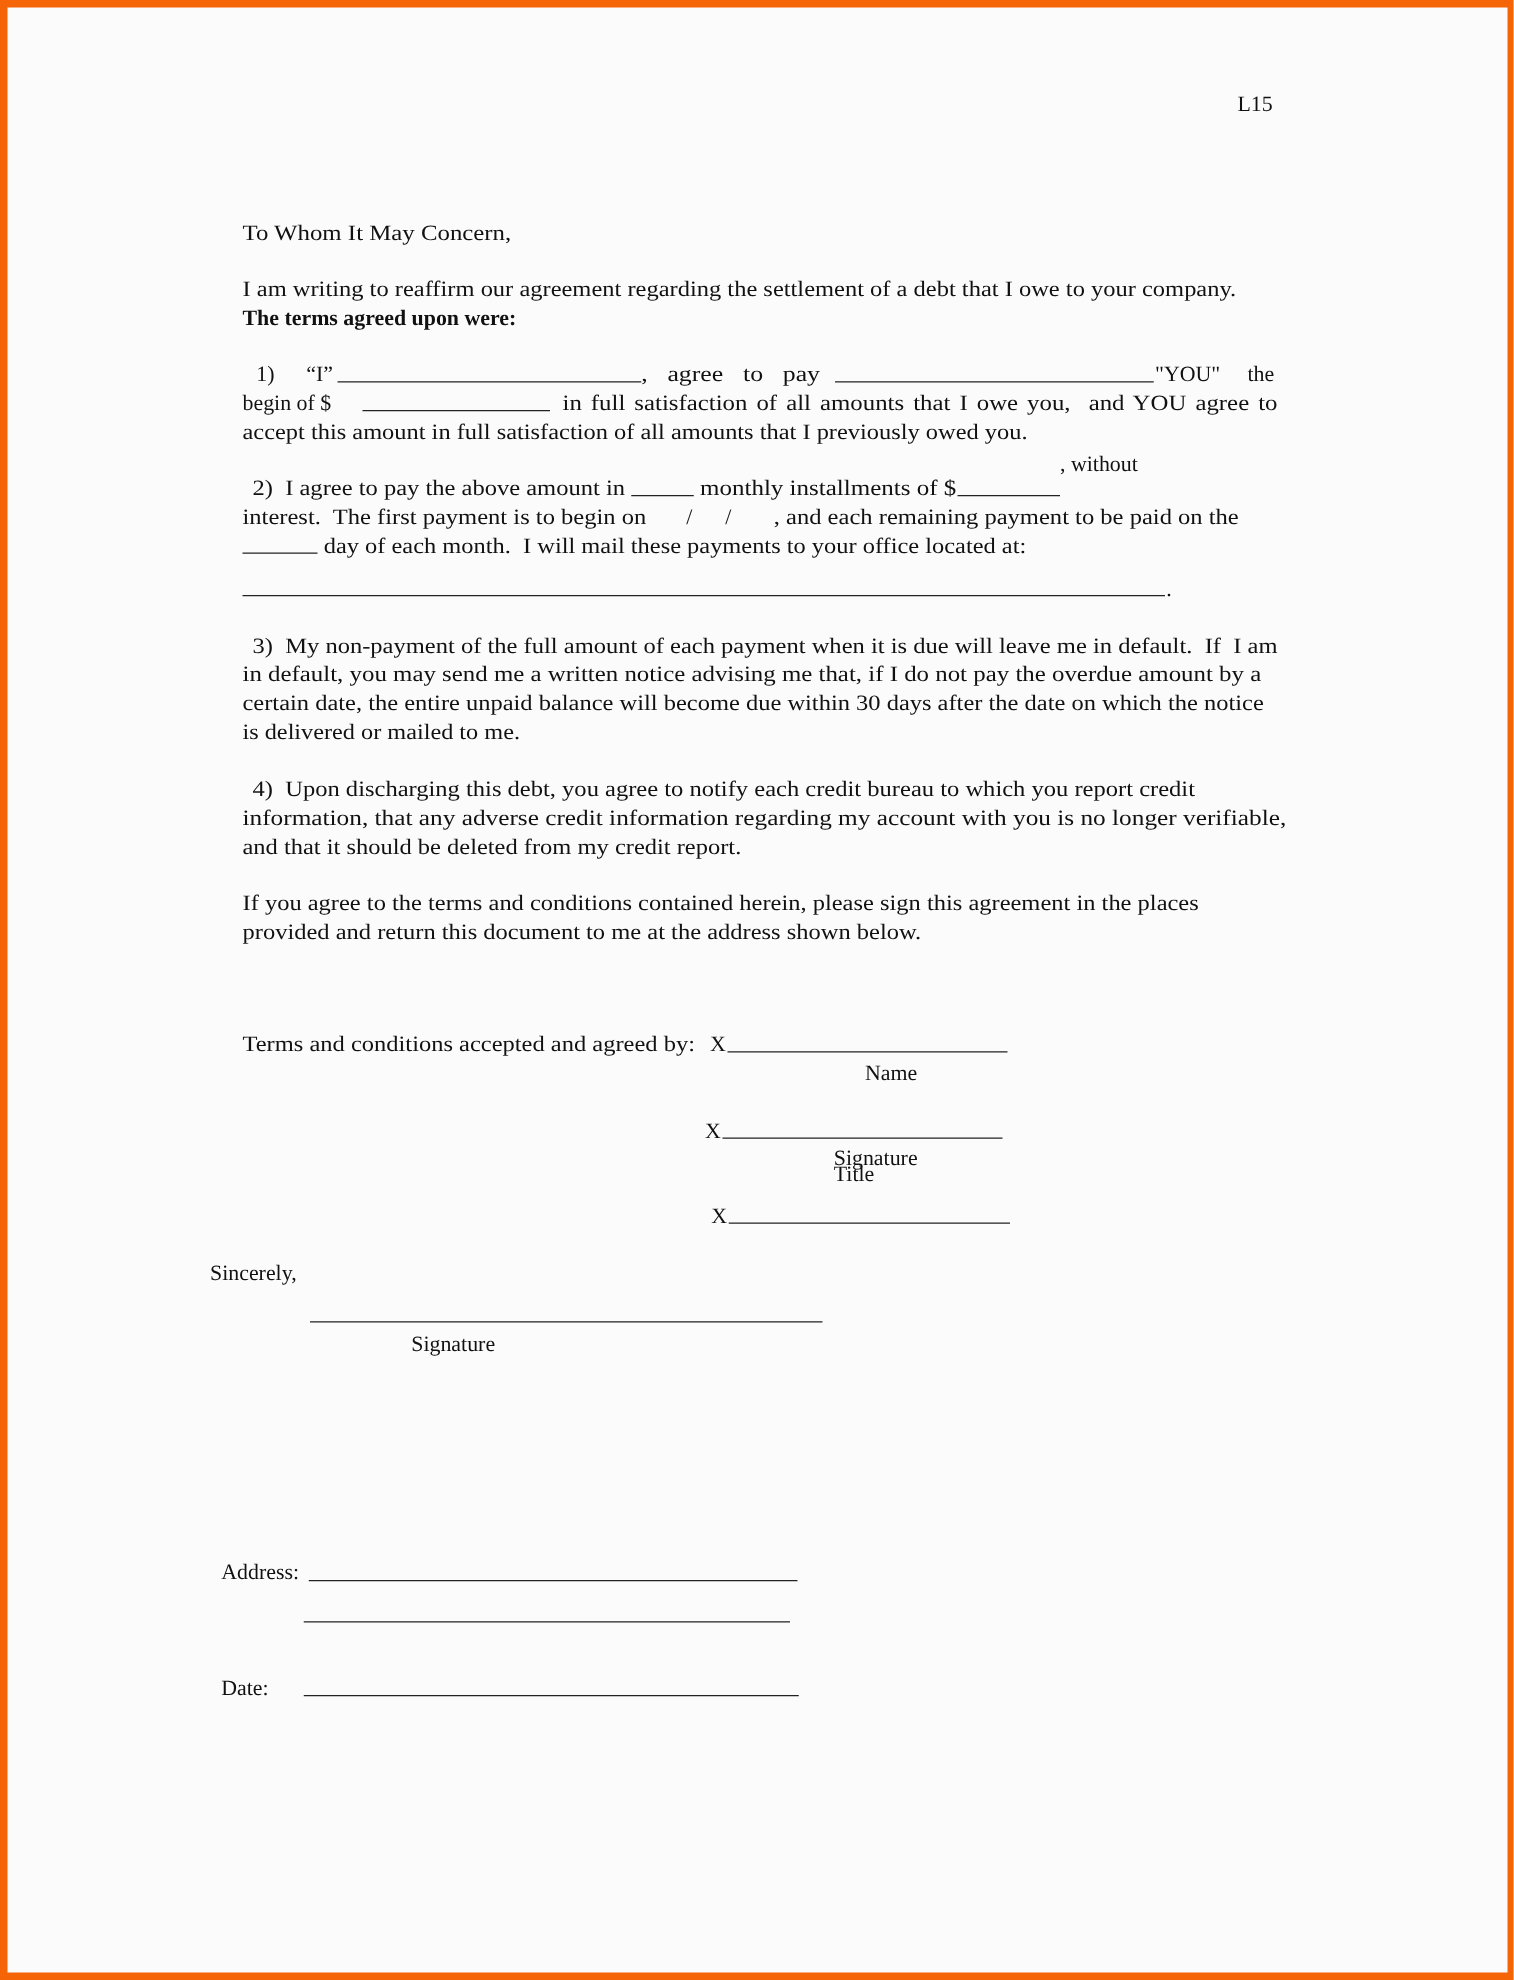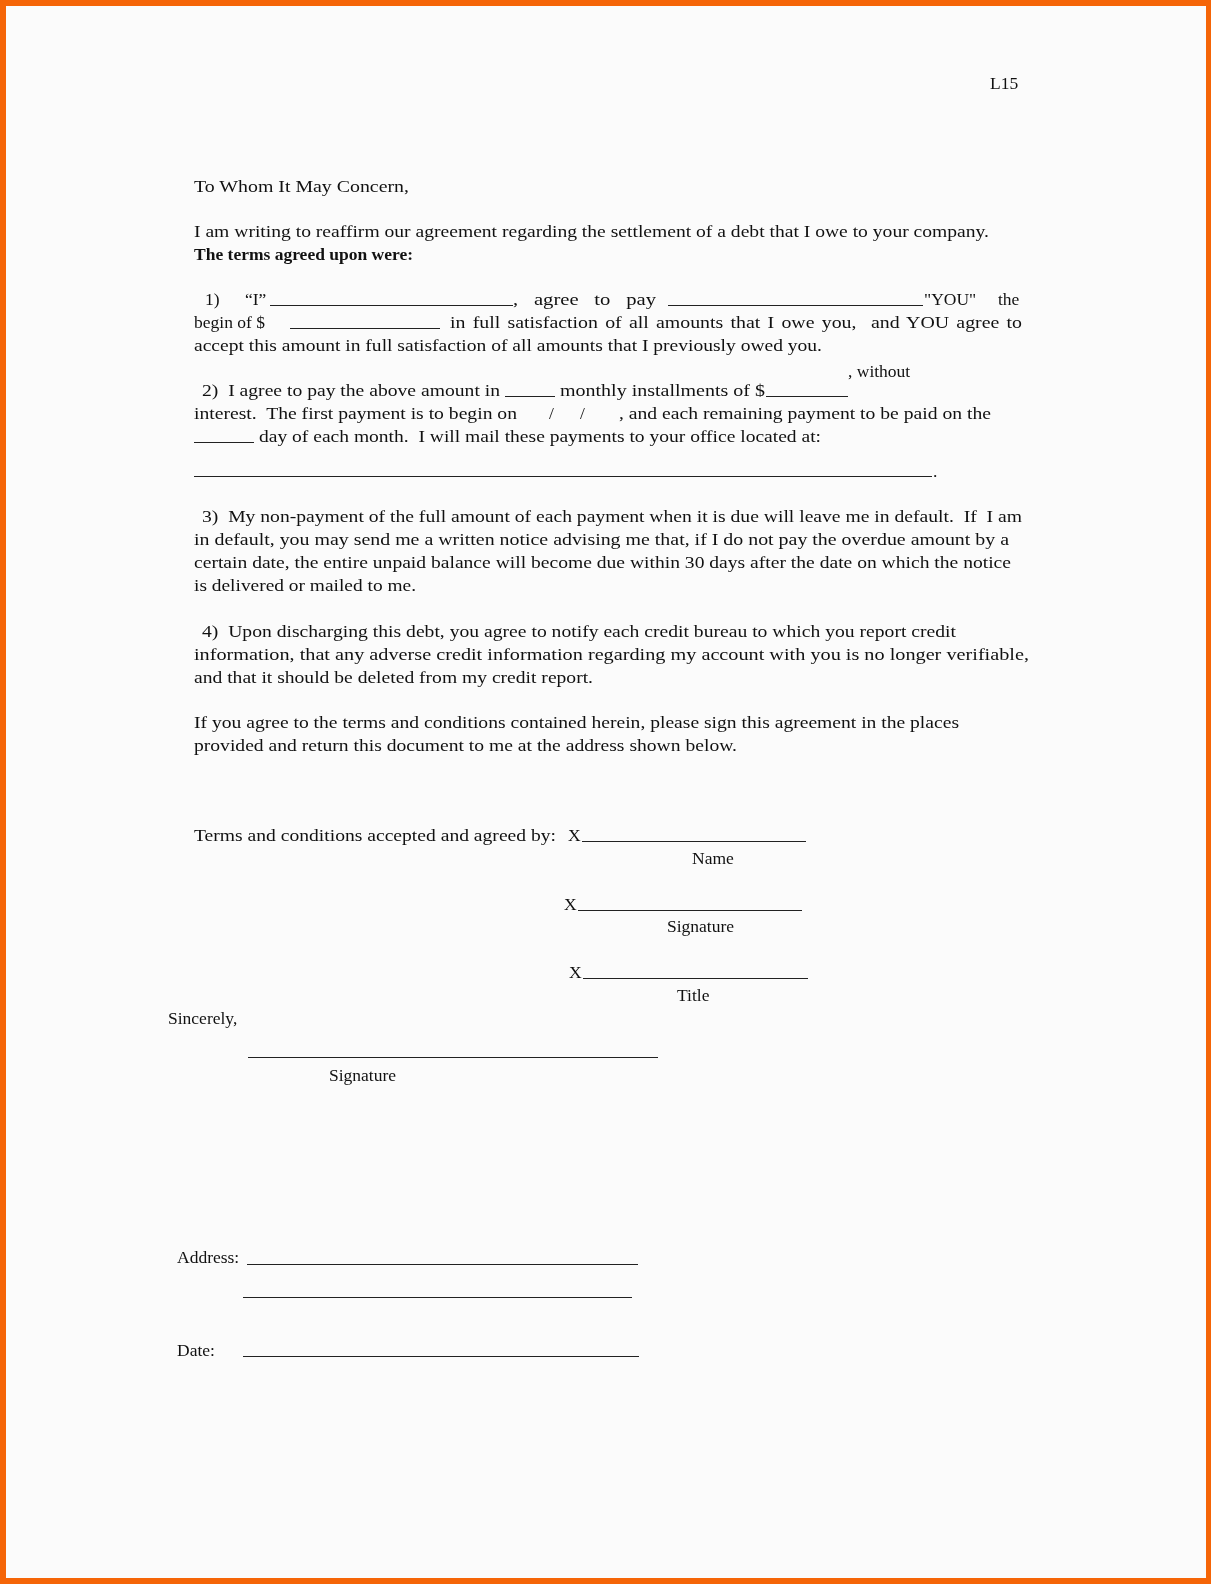--- a/index.html
+++ b/index.html
@@ -107,21 +107,21 @@
   <div class="t" style="left:568px; top:824px;">X</div>
   <div class="line" style="left:582px; top:841px; width:224px;"></div>
   <div class="t" style="left:667px; top:847px;margin-left:25px;">Name</div>
 
   <div class="t" style="left:564px; top:893px;">X</div>
   <div class="line" style="left:578px; top:910px; width:224px;"></div>
   <div class="t" style="left:667px; top:915px;">Signature</div>
 
   <div class="t" style="left:569px; top:961px;">X</div>
   <div class="line" style="left:583px; top:978px; width:225px;"></div>
-  <div class="t" style="left:667px; top:984px;margin-left:10px;">Title</div>
+  <div class="t" style="left:667px; top:928px;">Title</div>
 </div>
 
 <div>
   <div class="t" style="left:168px; top:1007px;">Sincerely,</div>
   <div class="line" style="left:248px; top:1057px; width:410px;"></div>
   <div class="t" style="left:329px; top:1064px;">Signature</div>
 </div>
 
 <div>
   <div class="t" style="left:177px; top:1246px;">Address:</div>

